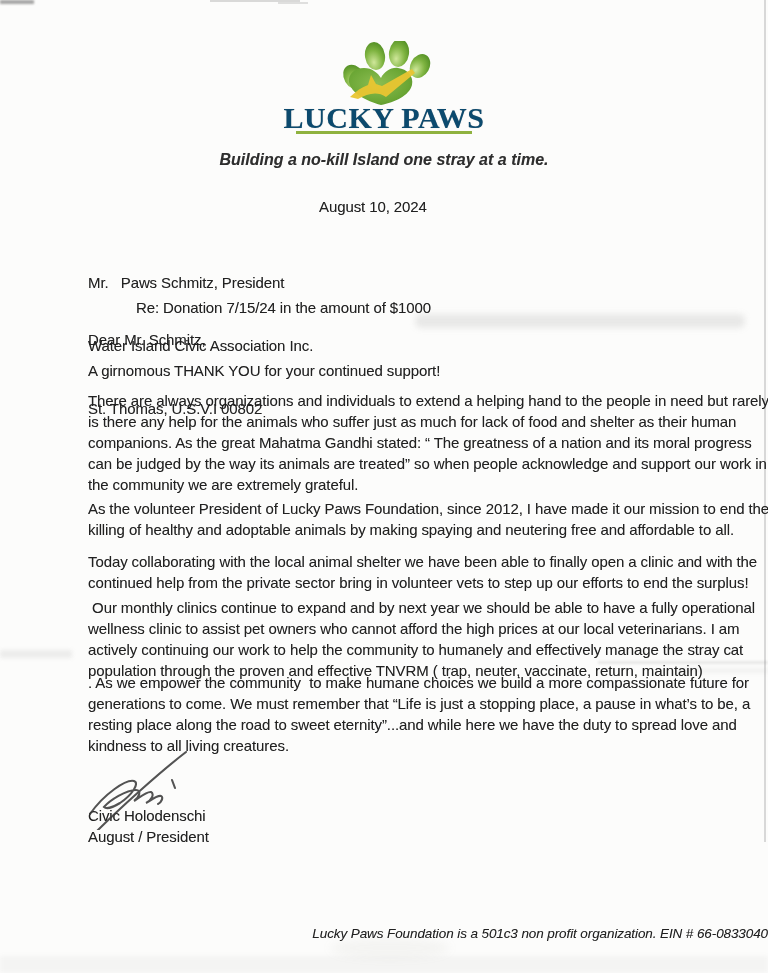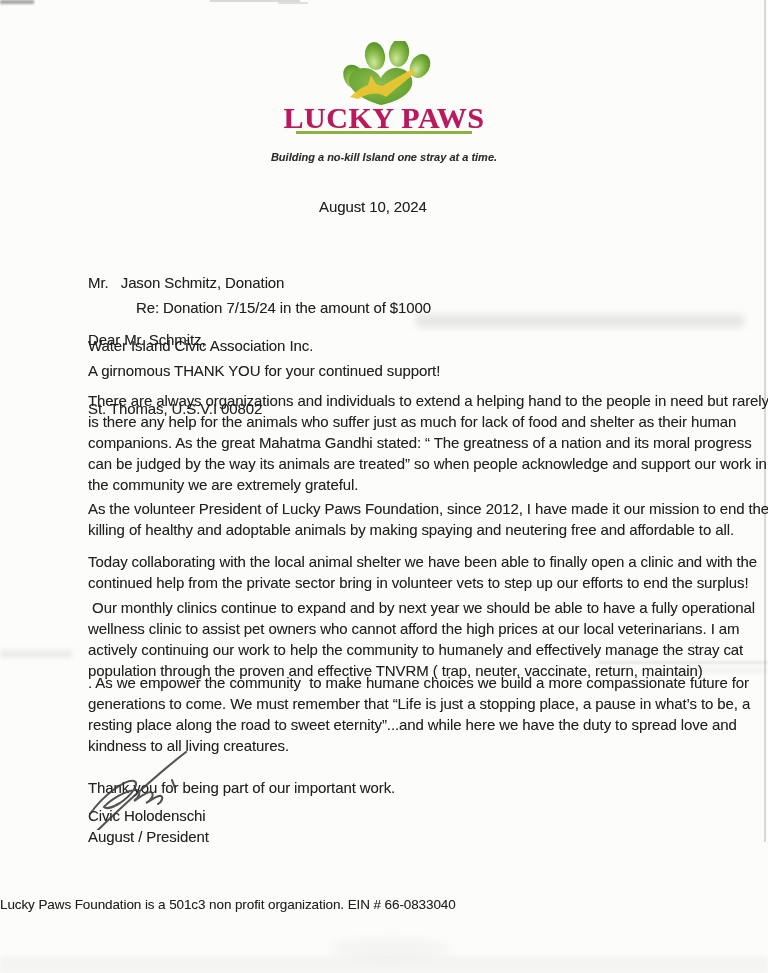--- a/index.html
+++ b/index.html
@@ -7,36 +7,36 @@
     position:relative; width:768px; height:973px; margin:0 auto;
     background:#fcfcfb; overflow:hidden;
     font-family:"Liberation Sans","DejaVu Sans",sans-serif;
     color:#212121;
   }
   
   .paw-svg { position:absolute; left:334px; top:41px; }
   .logo-name {
     position:absolute; left:0; right:0; top:101px; text-align:center;
     font-family:"Liberation Serif","DejaVu Serif",serif;
-    font-weight:bold; font-size:30px; letter-spacing:0.5px; color:#be185d;
+    font-weight:bold; font-size:30px; letter-spacing:0.5px; color:#0c4a6e;
     text-shadow:0 0 0.7px rgba(20,20,20,0.35);
   }
   .logo-rule {
     position:absolute; left:50%; transform:translateX(-50%);
     top:131px; width:176px; height:3px; background:#8fb23f;
   }
   .logo-sub {
     position:absolute; left:0; right:0; top:135px; text-align:center;
     font-family:"Liberation Serif","DejaVu Serif",serif;
     font-weight:bold; font-size:17px; letter-spacing:5.5px; color:#1c1c1c;
     text-shadow:0 0 0.6px rgba(20,20,20,0.3);
   }
   .logo-tagline {
     position:absolute; left:0; right:0; top:151px; text-align:center;
-    font-style:italic; font-weight:bold; font-size:11px; color:#2e2e2e;
+    font-style:italic; font-weight:bold; font-size:16px; color:#2e2e2e;
     text-shadow:0 0 0.5px rgba(40,40,40,0.3);
   }
   
   .t {
     position:absolute; font-size:15px; line-height:21px;
     letter-spacing:-0.1px; white-space:pre;
     text-shadow:0 0 0.6px rgba(33,33,33,0.28);
   }
   .left { left:88px; }
   .date-line     { top:196px; left:319px; }
@@ -45,21 +45,21 @@
   .salutation    { top:329px; }
   .opening       { top:360px; }
   .para-1 { top:390px; }
   .para-2 { top:498px; }
   .para-3 { top:551px; }
   .para-4 { top:597px; }
   .para-5 { top:672px; }
   .closing       { top:777px; }
   .signer-name   { top:805px; }
   .signer-title  { top:826px; }
-  .footer-line   { top:894px; left:0; right:0; text-align:left; font-size:13.5px; white-space:normal; }
+  .footer-line   { top:923px; left:0; right:0; text-align:right; font-size:13.5px; white-space:normal;font-style:italic; }
   
   .sig-svg { position:absolute; left:82px; top:750px; z-index:3; }
   
   .artifact { position:absolute; pointer-events:none; }
   .ghost-streak { left:415px; top:314px; width:330px; height:14px;
     background:rgba(110,110,115,0.14); filter:blur(3px); border-radius:6px; }
   .edge-line { left:764px; top:0; width:2px; height:842px;
     background:rgba(90,90,90,0.22); filter:blur(0.4px); }
   .left-streak { left:0; top:650px; width:72px; height:8px;
     background:rgba(120,120,120,0.12); filter:blur(2px); }
@@ -116,21 +116,21 @@
     <path fill="#e9c531" opacity="0.95" d="M16,56 C22,50 28,46 34,44 L37,34 L42,43 L48,45 L78,28 L81,32 L52,56
          C44,50 34,52 24,58 Z"></path>
   </svg>
   <div class="logo-name">LUCKY PAWS</div>
   <div class="logo-rule"></div>
   <div class="logo-tagline">Building a no-kill Island one stray at a time.</div>
 
   <div class="t date-line">August 10, 2024</div>
 
   <div class="t left recipient">
-    <div>Mr.   Jason Schmitz, Donation</div>
+    <div>Mr.   Paws Schmitz, President</div>
     <div>Water Island Civic Association Inc.</div>
     <div>St. Thomas, U.S.V.I 00802</div>
   </div>
 
   <div class="t left re-line">Re: Donation 7/15/24 in the amount of $1000</div>
   <div class="t left salutation">Dear Mr. Schmitz,</div>
   <div class="t left opening">A girnomous THANK YOU for your continued support!</div>
 
   <div class="t left para-1">There are always organizations and individuals to extend a helping hand to the people in need but rarely
 is there any help for the animals who suffer just as much for lack of food and shelter as their human
@@ -143,21 +143,20 @@
 wellness clinic to assist pet owners who cannot afford the high prices at our local veterinarians. I am
 actively continuing our work to help the community to humanely and effectively manage the stray cat
 population through the proven and effective TNVRM ( trap, neuter, vaccinate, return, maintain)</div>
   <div class="t left para-3">Today collaborating with the local animal shelter we have been able to finally open a clinic and with the
 continued help from the private sector bring in volunteer vets to step up our efforts to end the surplus!</div>
   <div class="t left para-5">. As we empower the community  to make humane choices we build a more compassionate future for
 generations to come. We must remember that “Life is just a stopping place, a pause in what’s to be, a
 resting place along the road to sweet eternity”...and while here we have the duty to spread love and
 kindness to all living creatures.</div>
 
-  <div class="t left closing">Thank you for being part of our important work.</div>
 
   <svg class="sig-svg" width="185" height="80" viewBox="0 0 185 80">
     <g fill="none" stroke="#3c3c3c" stroke-width="2.1" stroke-linecap="round" opacity="0.88">
       <path d="M14,82 C38,58 78,22 104,2"></path>
       <path d="M8,64 C22,44 44,29 52,31 C58,33 50,45 38,53 C30,58 24,59 22,57
                C28,50 44,40 54,40 C60,40 57,48 52,51 C57,48 65,41 69,42
                C73,44 69,51 64,53 C68,51 75,45 79,46 C82,47 79,53 76,54"></path>
       <path d="M90,30 L93,38"></path>
     </g>
   </svg>

